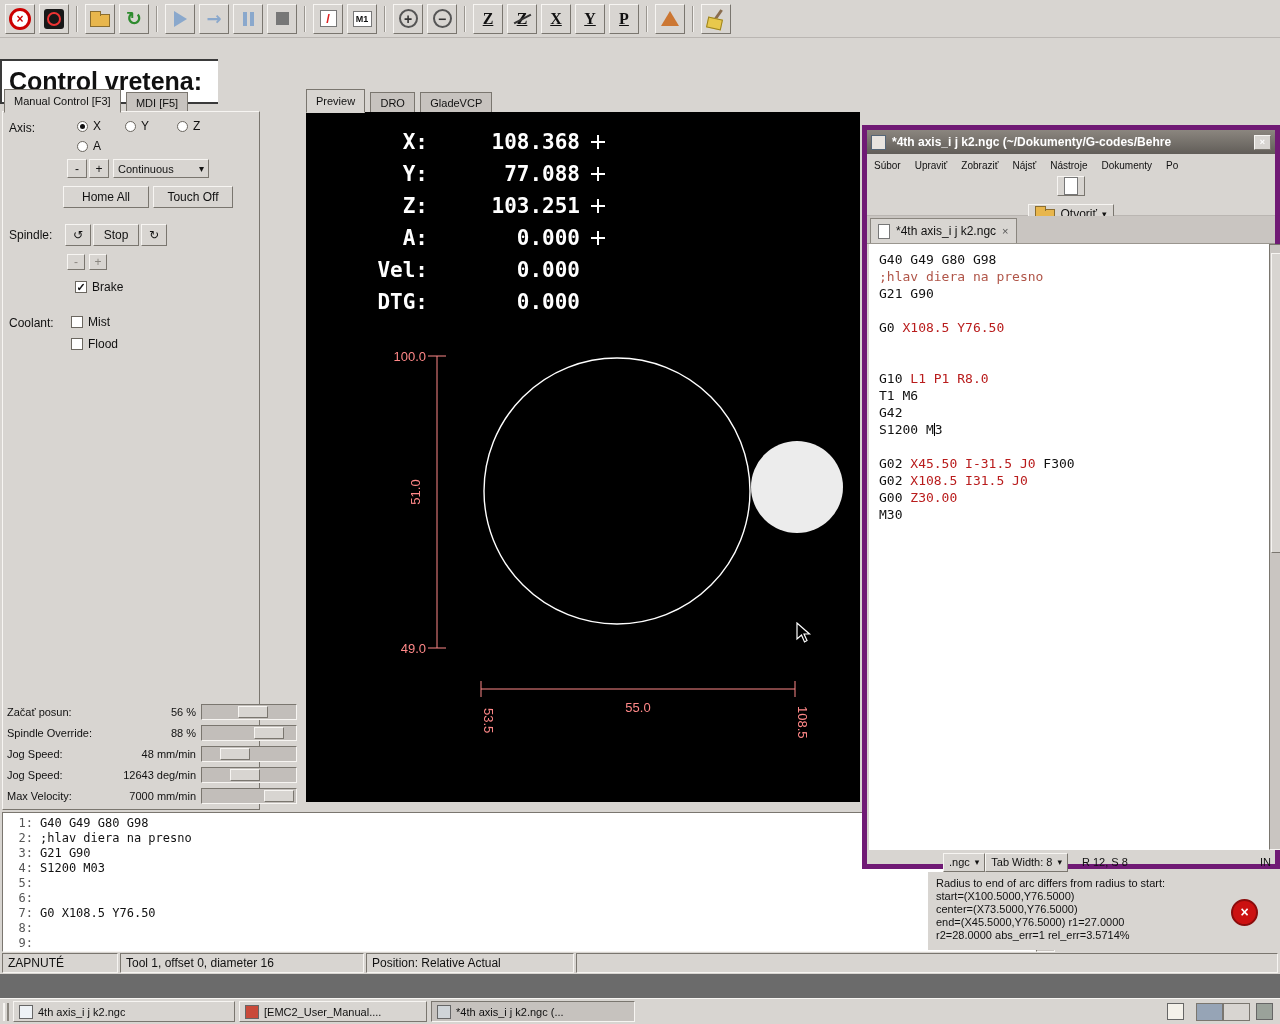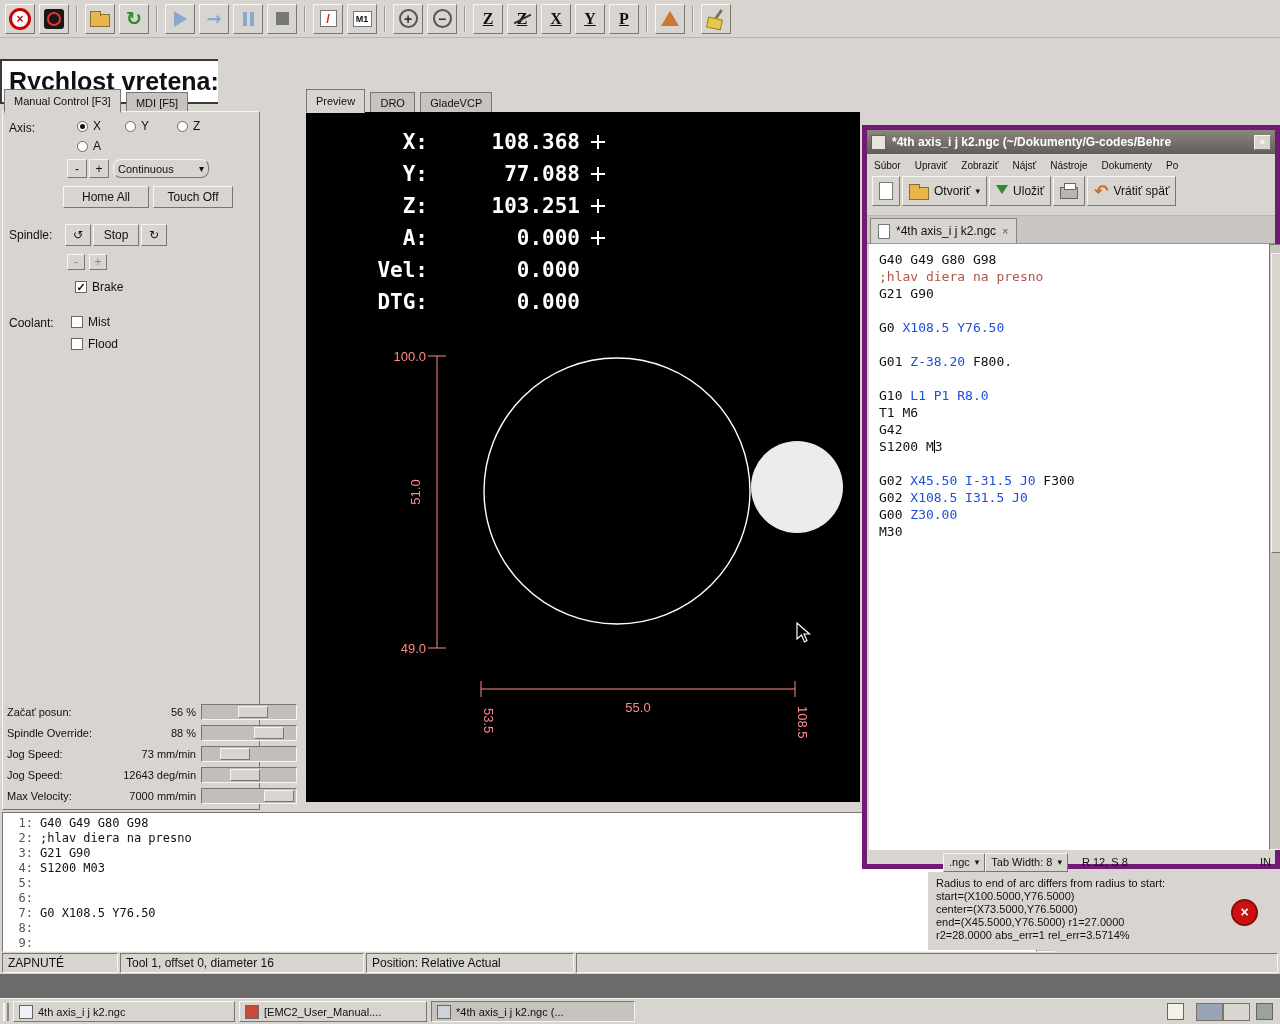--- a/index.html
+++ b/index.html
@@ -93,34 +93,34 @@
 #statusbar{left:0;top:952px;width:1280px;height:22px;display:flex;gap:2px;padding:1px 2px;background:#d8d5d1;}
 .scell{height:20px;display:flex;align-items:center;padding:0 5px;font-size:12px;}
 
 #errpanel{left:928px;top:872px;width:352px;height:78px;background:#d8d5d1;padding:5px 8px;font-size:11px;line-height:13px;}
 #errclose{left:303px;top:27px;width:27px;height:27px;border-radius:50%;background:#cc1111;border:2px solid #8a0c0c;color:#fff;font-weight:bold;font-size:14px;display:flex;align-items:center;justify-content:center;}
 
 #editwin{left:862px;top:125px;width:418px;height:744px;background:#d8d5d1;border:5px solid #701a75;}
 #edittitle{left:0;top:0;width:100%;height:24px;background:linear-gradient(#8b867f,#615d58);color:#fff;font-weight:bold;font-size:12px;display:flex;align-items:center;padding:0 4px;}
 #editmenu{left:0;top:24px;width:100%;height:22px;display:flex;align-items:center;}
 #editmenu .mitem{padding:3px 7px;}
-#edittool{left:0;top:46px;width:100%;height:40px;display:flex;align-items:flex-start;gap:2px;padding:0 5px;border-bottom:1px solid #bab6b2;}
+#edittool{left:0;top:46px;width:100%;height:40px;display:flex;align-items:center;gap:8px;padding:0 5px;border-bottom:1px solid #bab6b2;flex-direction:column;}
 .etbtn{height:30px;padding:0 6px;display:inline-flex;align-items:center;gap:5px;font-size:12px;background:#d8d5d1;border:1px solid transparent;}
 .etbtn.b{border:1px solid;border-color:#f7f5f2 #7a766f #7a766f #f7f5f2;}
 .i-page{width:14px;height:18px;background:#fff;border:1px solid #777;}
 .i-save{width:0;height:0;border-top:9px solid #2e8b2e;border-left:6px solid transparent;border-right:6px solid transparent;position:relative;top:-2px;}
 .i-print{width:18px;height:12px;background:#b9b5b1;border:1px solid #666;position:relative;margin-top:4px;}
 .i-print::before{content:"";position:absolute;left:3px;top:-5px;width:10px;height:5px;background:#fff;border:1px solid #666;}
 .i-undo{color:#d2691e;font-size:17px;font-weight:bold;line-height:17px;}
 #edittabs{left:0;top:86px;width:100%;height:28px;background:#c9c5c1;border-bottom:1px solid #9a968f;display:flex;align-items:flex-end;padding:0 3px;}
 #edittab{height:25px;background:#d8d5d1;border:1px solid #8a867f;border-bottom:none;display:flex;align-items:center;gap:6px;padding:0 7px;font-size:12px;}
 #editarea{left:2px;top:114px;width:400px;height:606px;background:#fff;padding:8px 0 0 10px;font-family:"DejaVu Sans Mono",monospace;font-size:13px;}
 .eline{height:17px;white-space:pre;}
 .ecm{color:#b05548;}
-.em{color:#1d4ed8;margin-top:45px;}
+.em{color:#b91c1c;margin-top:45px;}
 .caret{display:inline-block;width:1px;height:13px;background:#000;vertical-align:-2px;}
 #editscroll{left:402px;top:114px;width:15px;height:606px;background:#c9c5c1;}
 #editstatus{left:0;top:720px;width:100%;height:24px;display:flex;align-items:center;gap:0;padding:0 4px 0 76px;font-size:11px;}
 .ecombo{height:19px;padding:0 5px;display:inline-flex;align-items:center;background:#d8d5d1;border:1px solid;border-color:#f7f5f2 #7a766f #7a766f #f7f5f2;}
 .ecombo::after{content:"▾";font-size:9px;margin-left:5px;}
 .sthumb{position:absolute;left:1px;width:13px;background:#d8d5d1;border:1px solid;border-color:#f7f5f2 #7a766f #7a766f #f7f5f2;}
 
 #taskbar{left:0;top:998px;width:1280px;height:26px;background:#d8d5d1;border-top:1px solid #f7f5f2;display:flex;align-items:center;gap:4px;padding:0 3px;}
 .grip{width:6px;height:18px;border-left:2px solid #f7f5f2;border-right:2px solid #8a867f;}
 .task{height:21px;display:flex;align-items:center;gap:5px;padding:0 5px;font-size:11px;overflow:hidden;white-space:nowrap;}
@@ -233,41 +233,41 @@
       <span class="tsep"></span>
       <span class="tbtn">
           <span class="i-rot"></span>
         </span>
       <span class="tsep"></span>
       <span class="tbtn">
           <span class="i-broom"></span>
         </span>
     </div>
 
-    <div id="spindlebanner" class="abs">Rychlost vretena:</div>
+    <div id="spindlebanner" class="abs">Control vretena:</div>
 
     <div class="abs" style="left:4px;top:89px;text-align:center;">
       <span class="tab on">Manual Control [F3]</span>
       <span class="tab">MDI [F5]</span>
     </div>
 
     <div id="lpanel" class="abs raised">
       <span class="flabel" style="left:6px;top:9px;">Axis:</span>
       <span class="radio on" style="left:74px;top:9px;"></span>
       <span class="flabel" style="left:90px;top:7px;">X</span>
       <span class="radio" style="left:122px;top:9px;"></span>
       <span class="flabel" style="left:138px;top:7px;">Y</span>
       <span class="radio" style="left:174px;top:9px;"></span>
       <span class="flabel" style="left:190px;top:7px;">Z</span>
       <span class="radio" style="left:74px;top:29px;"></span>
       <span class="flabel" style="left:90px;top:27px;">A</span>
 
       <span class="btn abs" style="left:64px;top:47px;width:20px;height:19px;">-</span>
       <span class="btn abs" style="left:86px;top:47px;width:20px;height:19px;">+</span>
-      <span class="combo raised" style="left:110px;top:47px;width:96px;height:19px;border-radius:8px;">
+      <span class="combo raised" style="left:110px;top:47px;width:96px;height:19px;">
           <span>Continuous</span>
         </span>
 
       <span class="btn abs" style="left:60px;top:74px;width:86px;height:22px;">Home All</span>
       <span class="btn abs" style="left:150px;top:74px;width:80px;height:22px;">Touch Off</span>
 
       <span class="flabel" style="left:6px;top:116px;">Spindle:</span>
       <span class="btn abs djv" style="left:62px;top:112px;width:26px;height:22px;">↺</span>
       <span class="btn abs" style="left:90px;top:112px;width:46px;height:22px;">Stop</span>
       <span class="btn abs djv" style="left:138px;top:112px;width:26px;height:22px;">↻</span>
@@ -293,21 +293,21 @@
       </div>
       <div class="slrow" style="top:611px;">
         <span>Spindle Override:</span>
         <span class="slval">88 %</span>
         <span class="sltrough">
             <span class="slthumb" style="left:52px;"></span>
           </span>
       </div>
       <div class="slrow" style="top:632px;">
         <span>Jog Speed:</span>
-        <span class="slval">73 mm/min</span>
+        <span class="slval">48 mm/min</span>
         <span class="sltrough">
             <span class="slthumb" style="left:18px;"></span>
           </span>
       </div>
       <div class="slrow" style="top:653px;">
         <span>Jog Speed:</span>
         <span class="slval">12643 deg/min</span>
         <span class="sltrough">
             <span class="slthumb" style="left:28px;"></span>
           </span>
@@ -489,21 +489,20 @@
         <span style="font-size:11px;color:#555;">×</span>
       </span>
     </div>
     <div id="editarea" class="abs">
       <div class="eline"><span>G40 G49 G80 G98</span><span class="ecm"></span><span class="em"></span><span></span></div>
       <div class="eline"><span></span><span class="ecm">;hlav diera na presno</span><span class="em"></span><span></span></div>
       <div class="eline"><span>G21 G90</span><span class="ecm"></span><span class="em"></span><span></span></div>
       <div class="eline"><span></span><span class="ecm"></span><span class="em"></span><span></span></div>
       <div class="eline"><span>G0 </span><span class="ecm"></span><span class="em">X108.5 Y76.50</span><span></span></div>
       <div class="eline"><span></span><span class="ecm"></span><span class="em"></span><span></span></div>
-      <div class="eline"><span>G01 </span><span class="ecm"></span><span class="em">Z-38.20</span><span> F800.</span></div>
       <div class="eline"><span></span><span class="ecm"></span><span class="em"></span><span></span></div>
       <div class="eline"><span>G10 </span><span class="ecm"></span><span class="em">L1 P1 R8.0</span><span></span></div>
       <div class="eline"><span>T1 M6</span><span class="ecm"></span><span class="em"></span><span></span></div>
       <div class="eline"><span>G42</span><span class="ecm"></span><span class="em"></span><span></span></div>
       <div class="eline"><span>S1200 M</span><span class="caret"></span><span>3</span></div>
       <div class="eline"><span></span><span class="ecm"></span><span class="em"></span><span></span></div>
       <div class="eline"><span>G02 </span><span class="ecm"></span><span class="em">X45.50 I-31.5 J0</span><span> F300</span></div>
       <div class="eline"><span>G02 </span><span class="ecm"></span><span class="em">X108.5 I31.5 J0</span><span></span></div>
       <div class="eline"><span>G00 </span><span class="ecm"></span><span class="em">Z30.00</span><span></span></div>
       <div class="eline"><span>M30</span><span class="ecm"></span><span class="em"></span><span></span></div>

